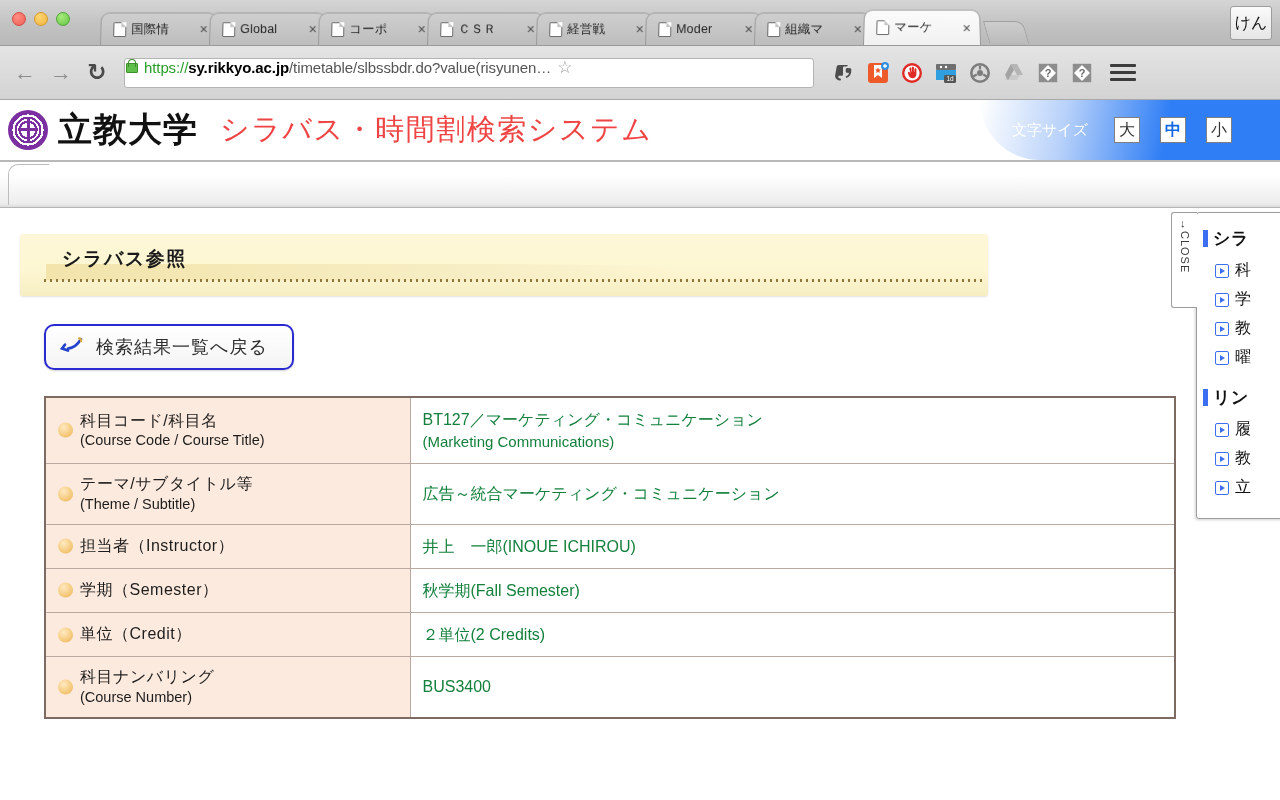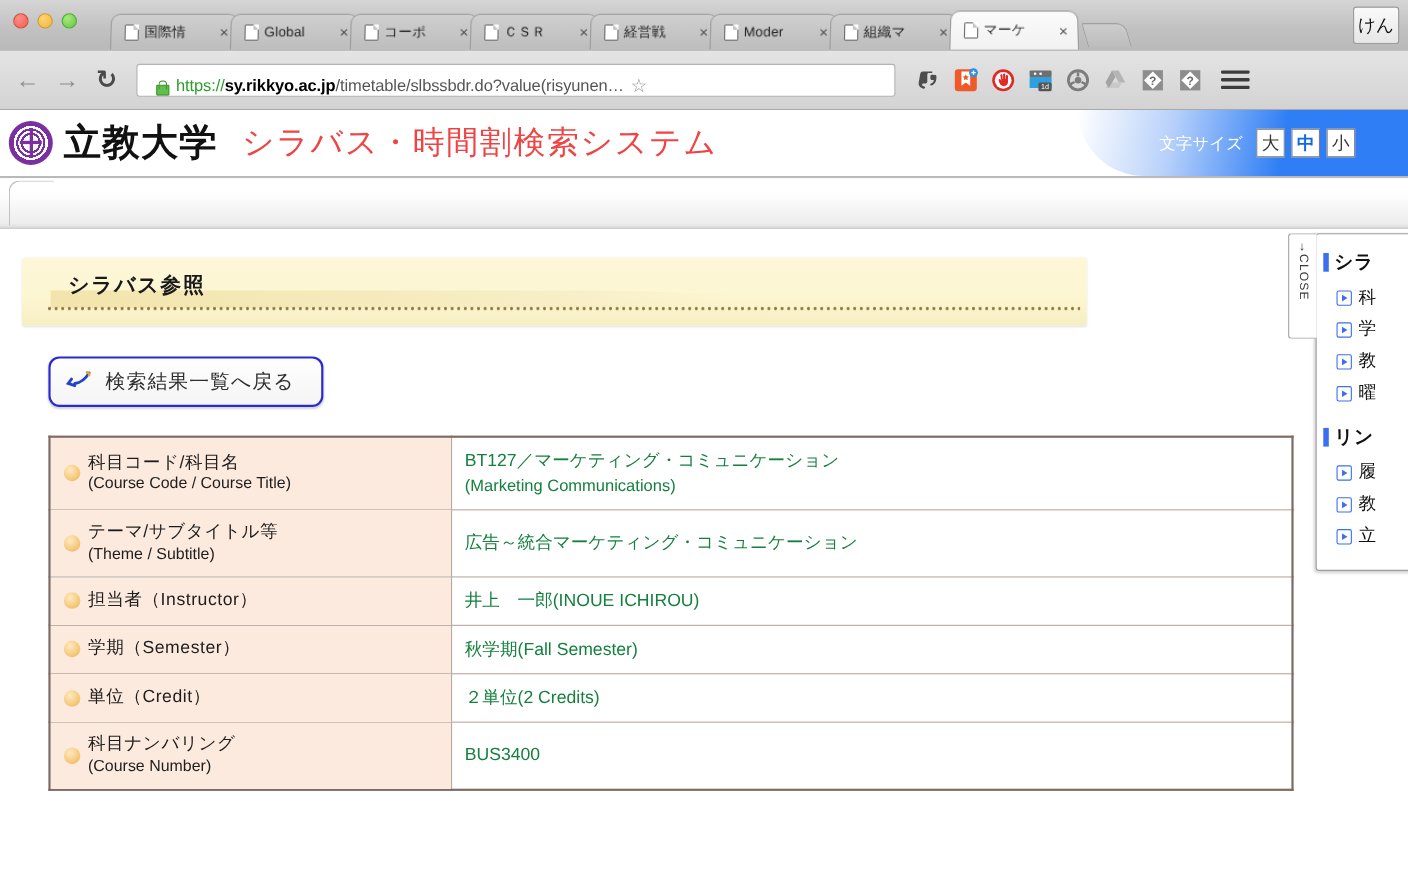--- a/index.html
+++ b/index.html
@@ -167,22 +167,22 @@
   .navbtn.reload { color: #4a4a4a; font-size: 23px; font-weight: bold; }
 
   .omnibox {
     flex: 1 1 auto;
     height: 30px;
     margin: 0 8px 0 6px;
     background: #fff;
     border: 1px solid #b4b4b4;
     border-radius: 3px;
     display: flex;
-    align-items: flex-end;
-    padding: 0 16px;
+    align-items: flex-start;
+    padding: 0 0;
     max-width: 690px;
     overflow: hidden;
   }
   .lock {
     width: 12px; height: 14px;
     flex: 0 0 12px;
     margin-right: 7px;
     position: relative;
   }
   .lock::before {
@@ -291,21 +291,21 @@
     position: absolute;
     right: 0; top: 0;
     height: 60px;
     width: 300px;
     background: linear-gradient(100deg, rgba(255,255,255,1) 0%, rgba(185,210,250,1) 28%, #2f7ef5 62%, #2f7ef5 100%);
     border-radius: 0 0 0 120px;
     display: flex;
     align-items: center;
     justify-content: flex-end;
     padding-right: 48px;
-    gap: 6px;
+    gap: 20px;
   }
   .fs-label { font-size: 15px; color: #fff; margin-right: 6px; white-space: nowrap; }
   .fs-btn {
     width: 26px; height: 26px;
     background: #fff;
     border: 1px solid #7f7f7f;
     font-size: 16px;
     display: flex; align-items: center; justify-content: center;
     color: #333;
     cursor: pointer;

